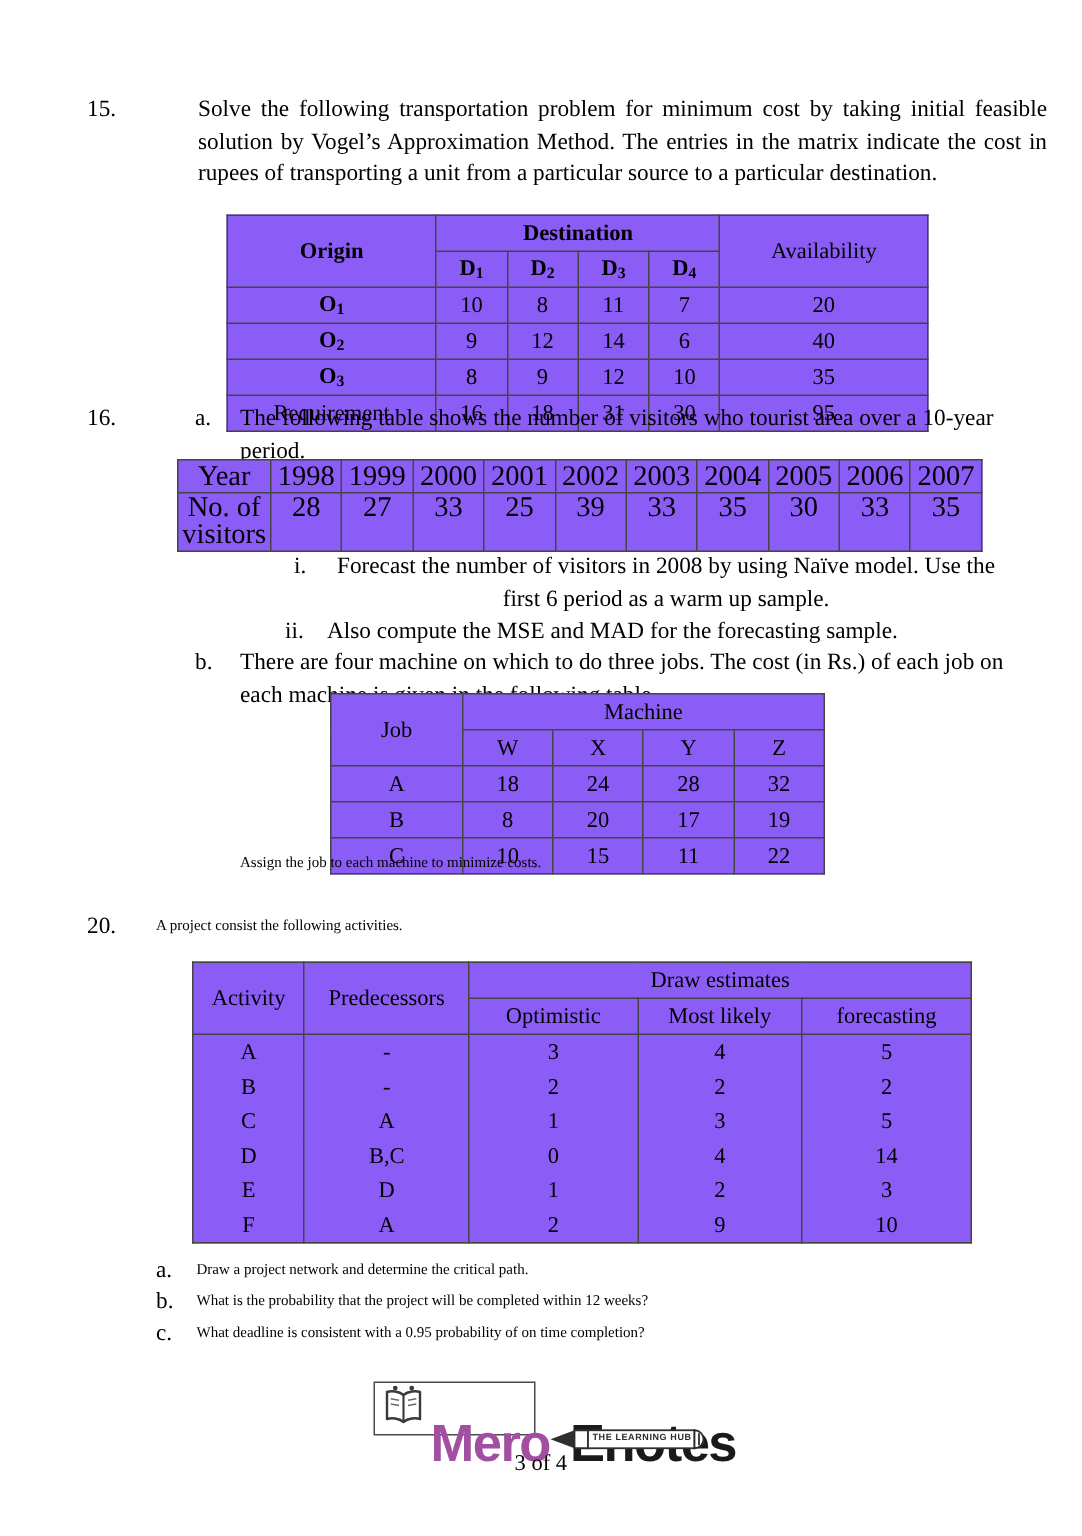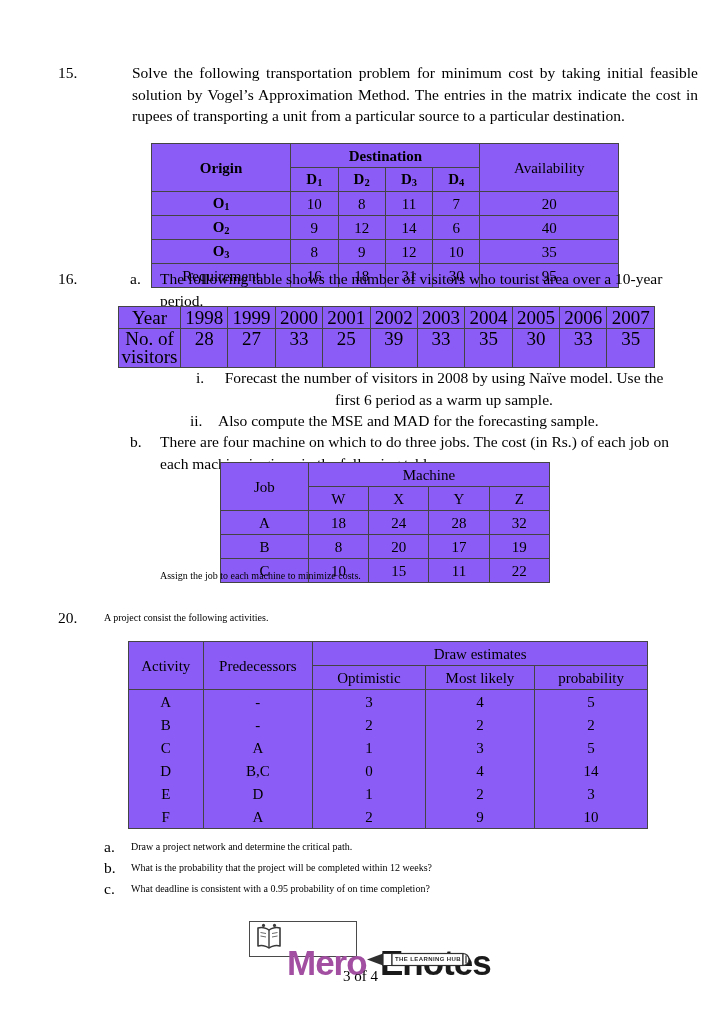--- a/index.html
+++ b/index.html
@@ -317,21 +317,21 @@
   <table class="doc" id="tbl-pert">
     <tbody>
       <tr>
         <td class="c-act" rowspan="2">Activity</td>
         <td class="c-pre" rowspan="2">Predecessors</td>
         <td colspan="3">Draw estimates</td>
       </tr>
       <tr>
         <td class="c-t">Optimistic</td>
         <td class="c-t">Most likely</td>
-        <td class="c-t">probability</td>
+        <td class="c-t">forecasting</td>
       </tr>
       <tr class="first-body">
         <td class="body-cell">A</td>
         <td class="body-cell">-</td>
         <td class="body-cell">3</td>
         <td class="body-cell">4</td>
         <td class="body-cell">5</td>
       </tr>
       <tr>
         <td class="body-cell">B</td>

